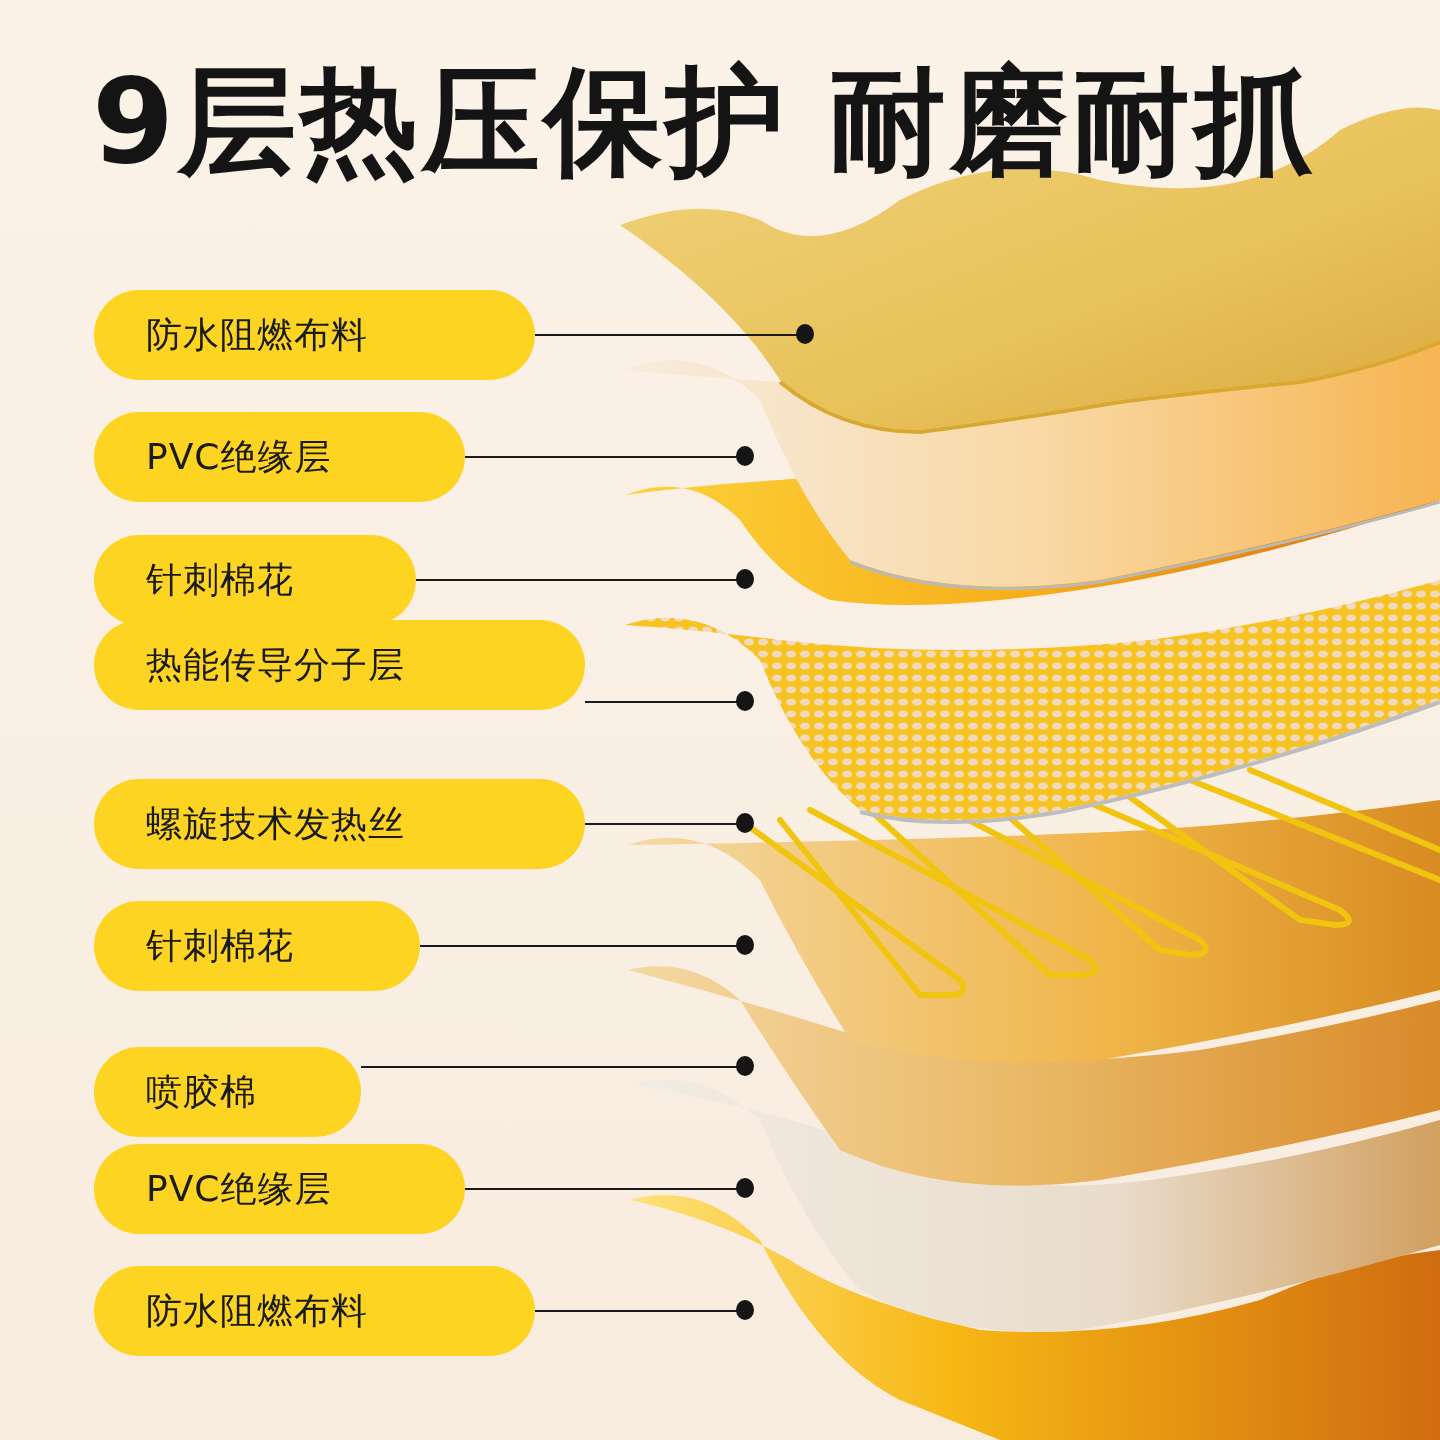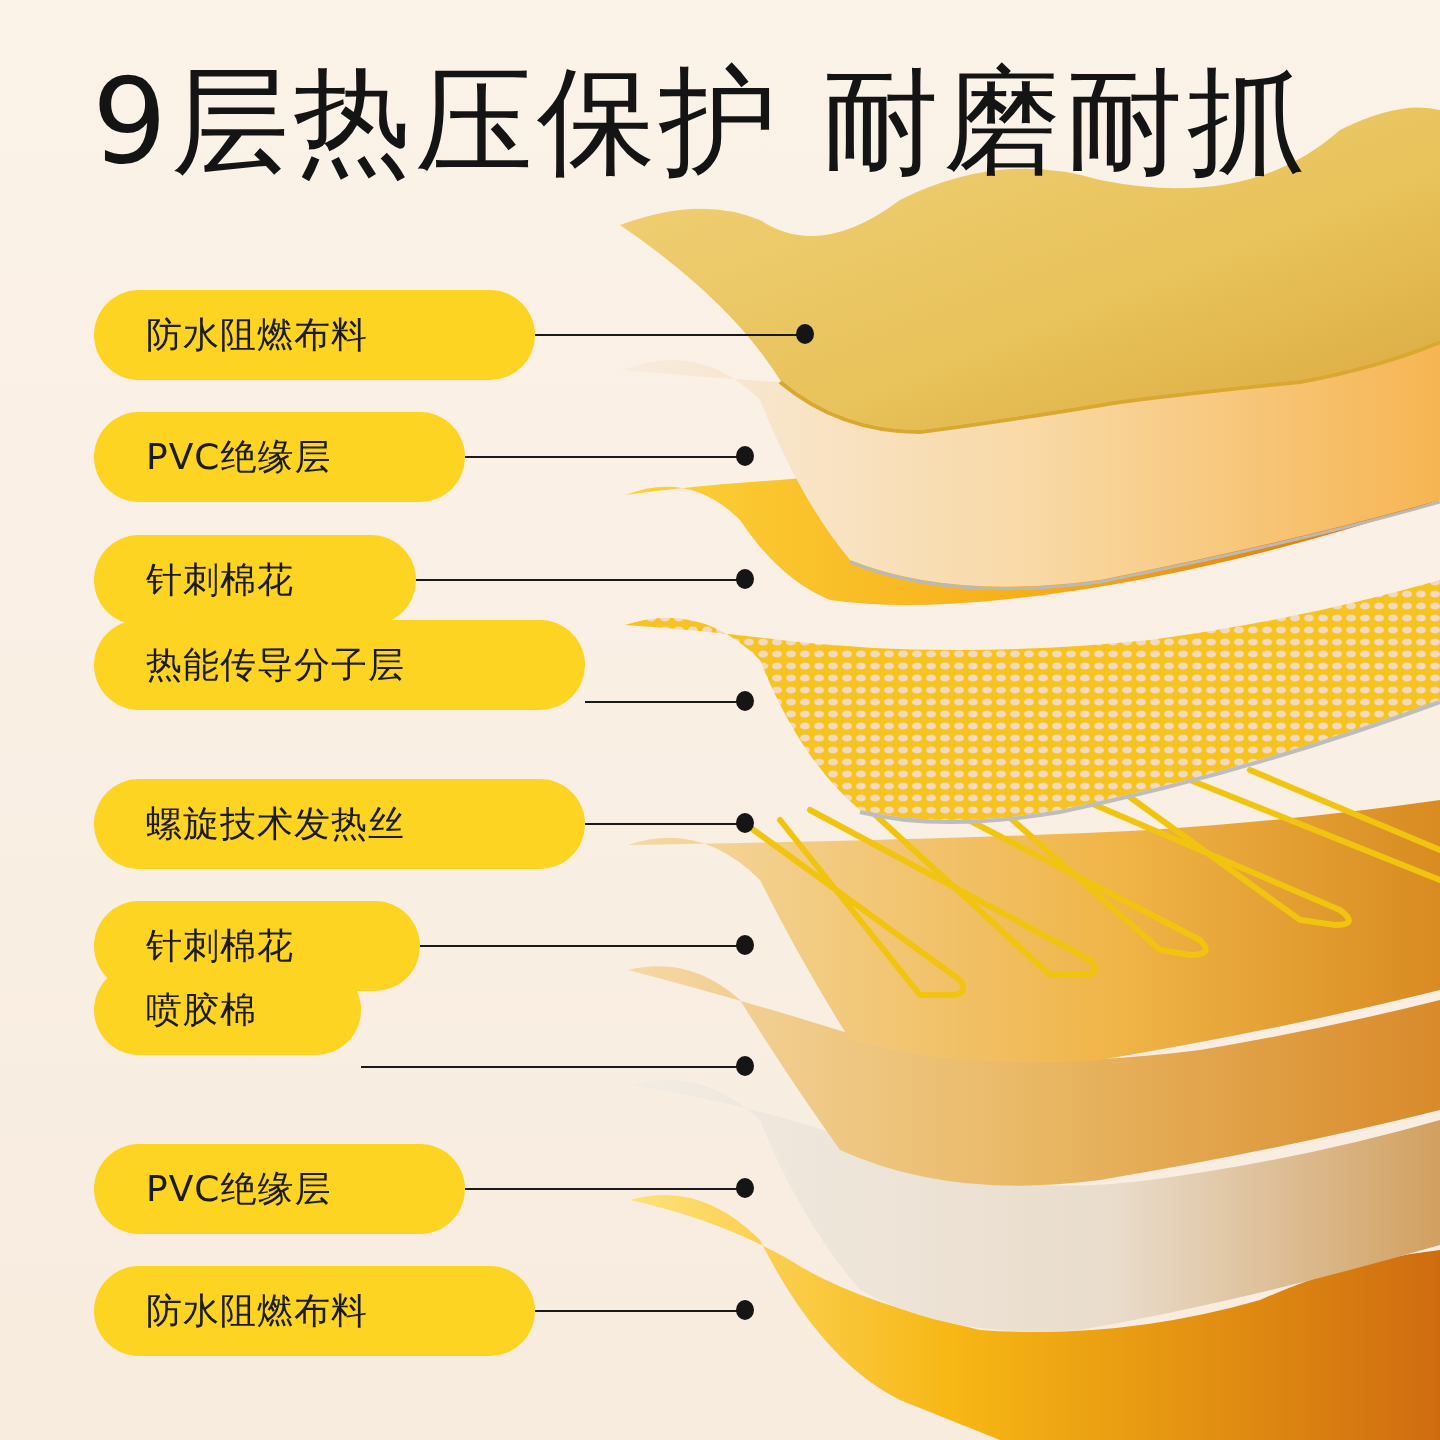--- a/index.html
+++ b/index.html
@@ -1,18 +1,18 @@
 <!DOCTYPE html>
 <html><head>
 <meta charset="utf-8">
 <style>
   html,body{margin:0;padding:0;}
   body{width:1440px;height:1440px;overflow:hidden;background:#f9efe4;font-family:"DejaVu Sans","Liberation Sans",sans-serif;}
   .canvas{position:relative;width:1440px;height:1440px;background:linear-gradient(180deg,#fbf2e8 0%,#f8ecdf 100%);overflow:hidden;}
-  .title{position:absolute;left:92px;top:62px;font-size:118px;font-weight:400;color:#141414;letter-spacing:4px;white-space:nowrap;line-height:1;z-index:5;font-family:"DejaVu Sans",sans-serif;}
+  .title{position:absolute;left:92px;top:62px;font-size:118px;font-weight:700;color:#141414;letter-spacing:4px;white-space:nowrap;line-height:1;z-index:5;font-family:"DejaVu Sans",sans-serif;}
   .title .gap{display:inline-block;width:40px;}
   .layers{position:absolute;left:0;top:0;width:1440px;height:1440px;z-index:1;}
   .pill{position:absolute;left:94px;height:90px;border-radius:45px;background:#fdd422;display:flex;align-items:center;padding-left:52px;box-sizing:border-box;z-index:6;}
   .pill span{font-size:36px;color:#1b1b1b;white-space:nowrap;letter-spacing:1px;font-family:"DejaVu Sans",sans-serif;}
   .leader{position:absolute;height:2px;background:#1a1a1a;z-index:6;}
   .dot{position:absolute;width:18px;height:20px;border-radius:50%;background:#151515;z-index:7;}
 </style>
 </head>
 <body>
 
@@ -123,21 +123,21 @@
     </div>
   <div class="leader" style="top:823px;left:585px;width:160px;"></div>
   <div class="dot" style="top:813px;left:736px;"></div>
 
   <div class="pill" style="top:901px;width:326px;">
       <span>针刺棉花</span>
     </div>
   <div class="leader" style="top:945px;left:420px;width:325px;"></div>
   <div class="dot" style="top:935px;left:736px;"></div>
 
-  <div class="pill" style="top:965px;width:267px;">
+  <div class="pill" style="top:1047px;width:267px;">
       <span>喷胶棉</span>
     </div>
   <div class="leader" style="top:1066px;left:361px;width:385px;"></div>
   <div class="dot" style="top:1056px;left:736px;"></div>
 
   <div class="pill" style="top:1144px;width:371px;">
       <span>PVC绝缘层</span>
     </div>
   <div class="leader" style="top:1188px;left:465px;width:280px;"></div>
   <div class="dot" style="top:1178px;left:736px;"></div>

